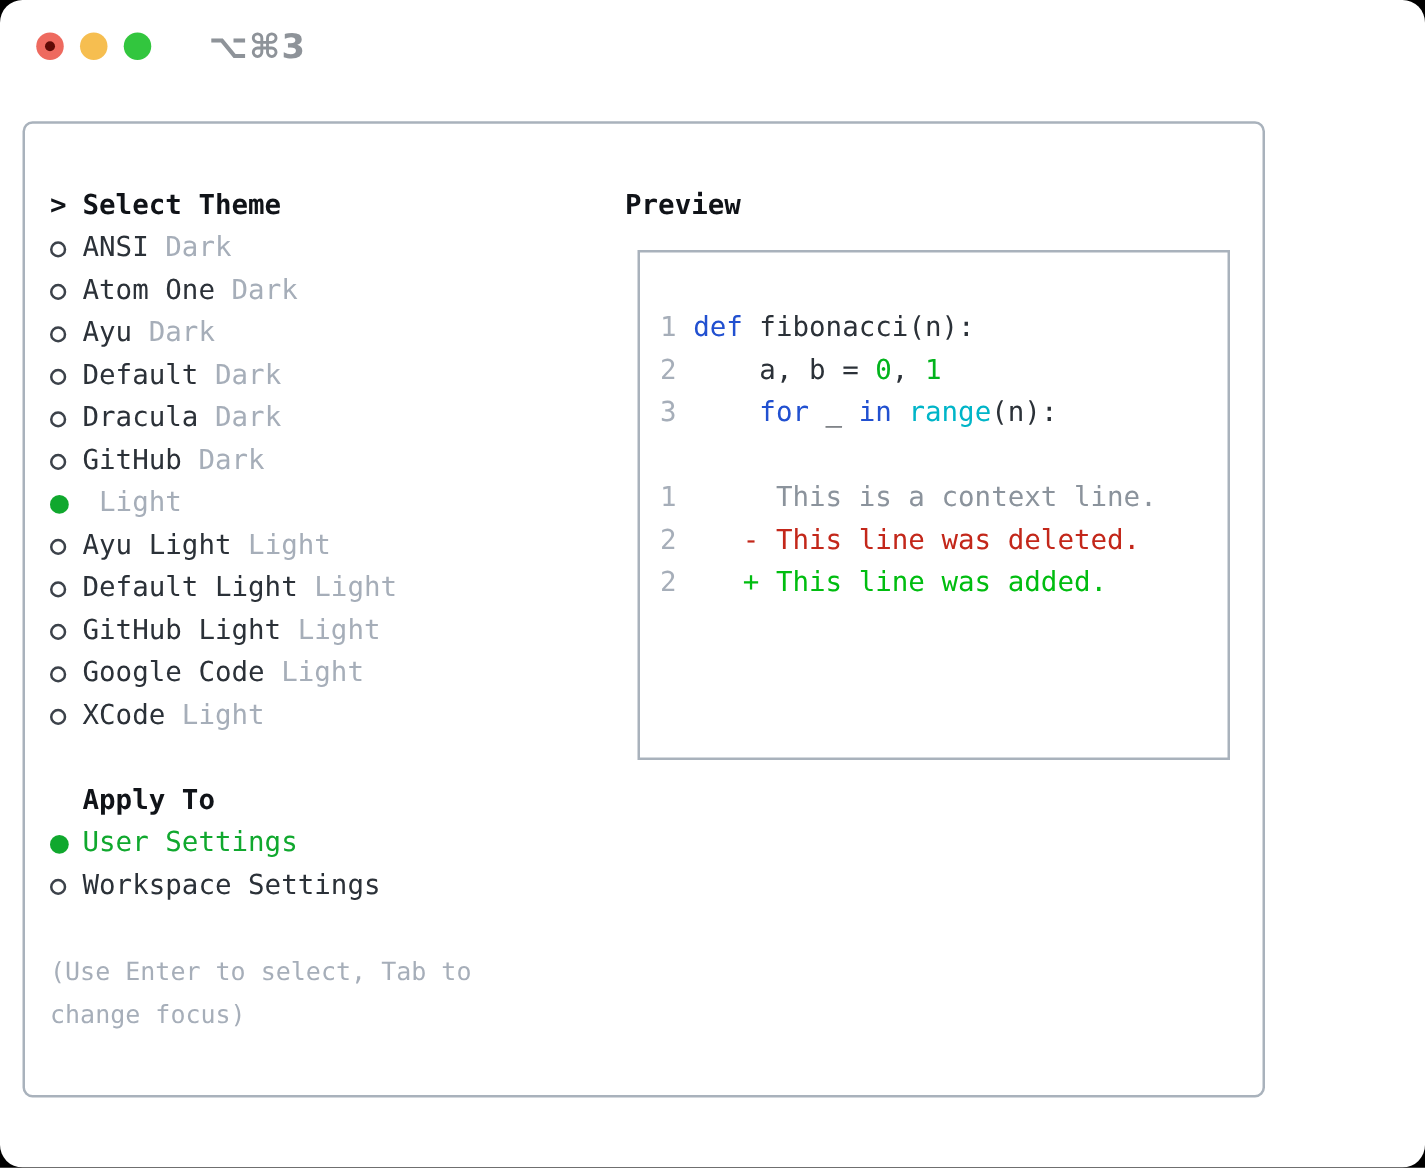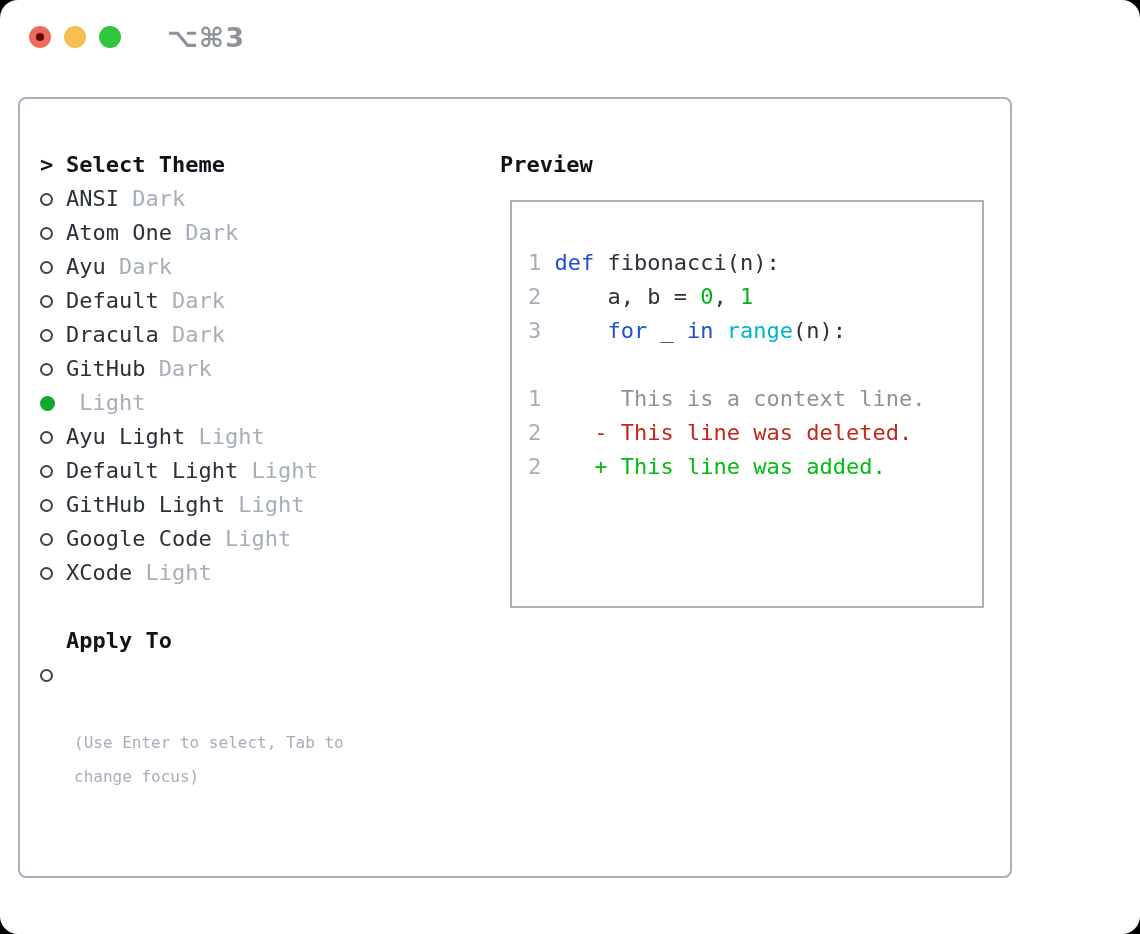--- a/index.html
+++ b/index.html
@@ -28,21 +28,21 @@
   .row{height:34px;line-height:34px;font-size:22px;white-space:pre;display:flex;align-items:center;color:var(--c-text_dark);}
   .row .marker{width:26px;display:inline-flex;align-items:center;flex:0 0 26px;}
   .prompt{color:var(--c-header_black);font-weight:bold;font-size:22px;}
   .hdr{color:var(--c-header_black);font-weight:bold;text-align:center;}
   .radio{width:13px;height:13px;border-radius:50%;border:2px solid #3c424a;box-sizing:border-box;display:inline-block;}
   .radio.on{width:15px;height:15px;border:none;background:var(--c-accent_green);}
   .row.selected .name{color:var(--c-accent_green);}
   .name{color:var(--c-text_dark);text-align:center;}
   .tag{color:var(--c-muted_gray);}
   .spacer{height:34px;}
-  .hint-line{height:34px;line-height:34px;font-size:16px;color:var(--c-muted_gray);white-space:pre;margin-left:34px;}
+  .hint-line{height:34px;line-height:34px;font-size:20px;color:var(--c-muted_gray);white-space:pre;}
   
   .right-col{position:absolute;left:480px;top:49px;}
   .preview-title{height:34px;line-height:34px;font-size:22px;font-weight:bold;color:var(--c-header_black);}
   .preview-box{
     margin-left:10px;margin-top:18px;width:474px;height:408px;box-sizing:border-box;
     border:2px solid var(--c-border_gray);background:#fff;
     padding:44px 0 0 16px;overflow:hidden;
   }
   .cline,.dline{height:34px;line-height:34px;font-size:22px;white-space:pre;}
   .ln{color:var(--c-line_number_gray);}
@@ -89,21 +89,22 @@
           <div class="row option"><span class="marker"><span class="radio"></span></span><span class="name">GitHub Light</span><span> </span><span class="tag">Light</span></div>
           <div class="row option"><span class="marker"><span class="radio"></span></span><span class="name">Google Code</span><span> </span><span class="tag">Light</span></div>
           <div class="row option"><span class="marker"><span class="radio"></span></span><span class="name">XCode</span><span> </span><span class="tag">Light</span></div>
         </div>
       <div class="spacer"></div>
       <div class="row">
         <span class="marker"></span>
         <span class="hdr">Apply To</span>
       </div>
       <div id="apply-list">
-          <div class="row option"><span class="marker"><span class="radio"></span></span></div>
+          <div class="row option selected"><span class="marker"><span class="radio on"></span></span><span class="name">User Settings</span></div>
+          <div class="row option"><span class="marker"><span class="radio"></span></span><span class="name">Workspace Settings</span></div>
         </div>
       <div class="spacer"></div>
       <div class="hint-line">(Use Enter to select, Tab to</div>
       <div class="hint-line">change focus)</div>
     </div>
 
     <div class="right-col">
       <div class="preview-title">Preview</div>
       <div class="preview-box">
         <div id="code-lines">

